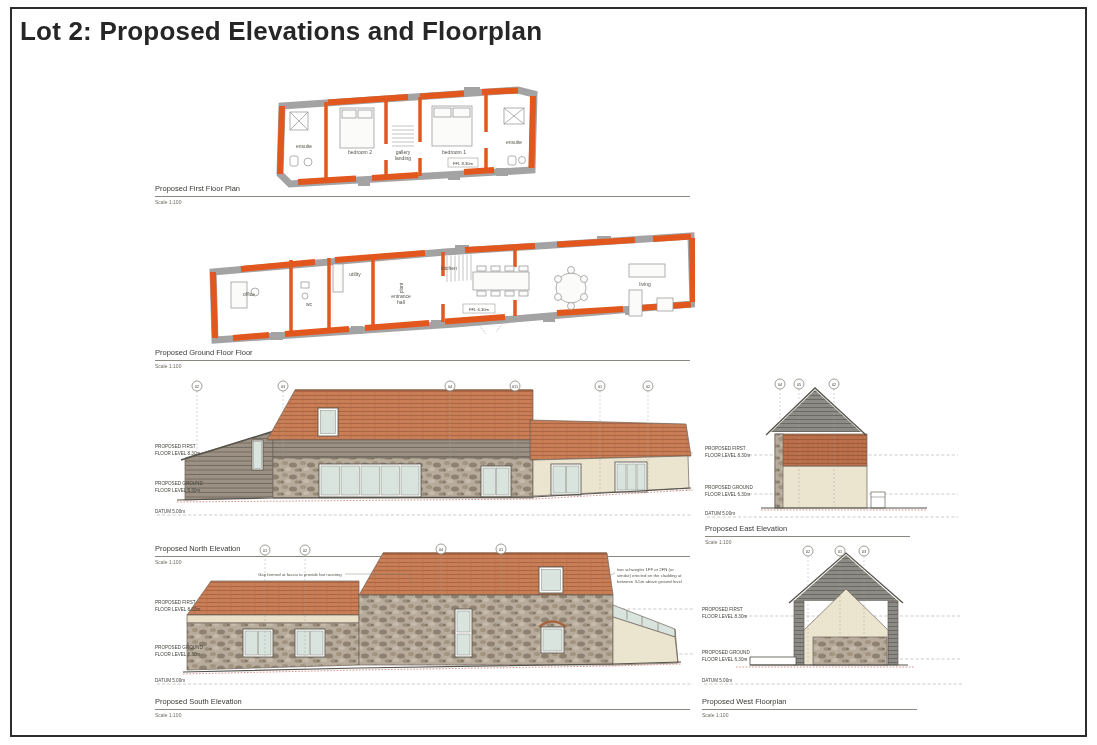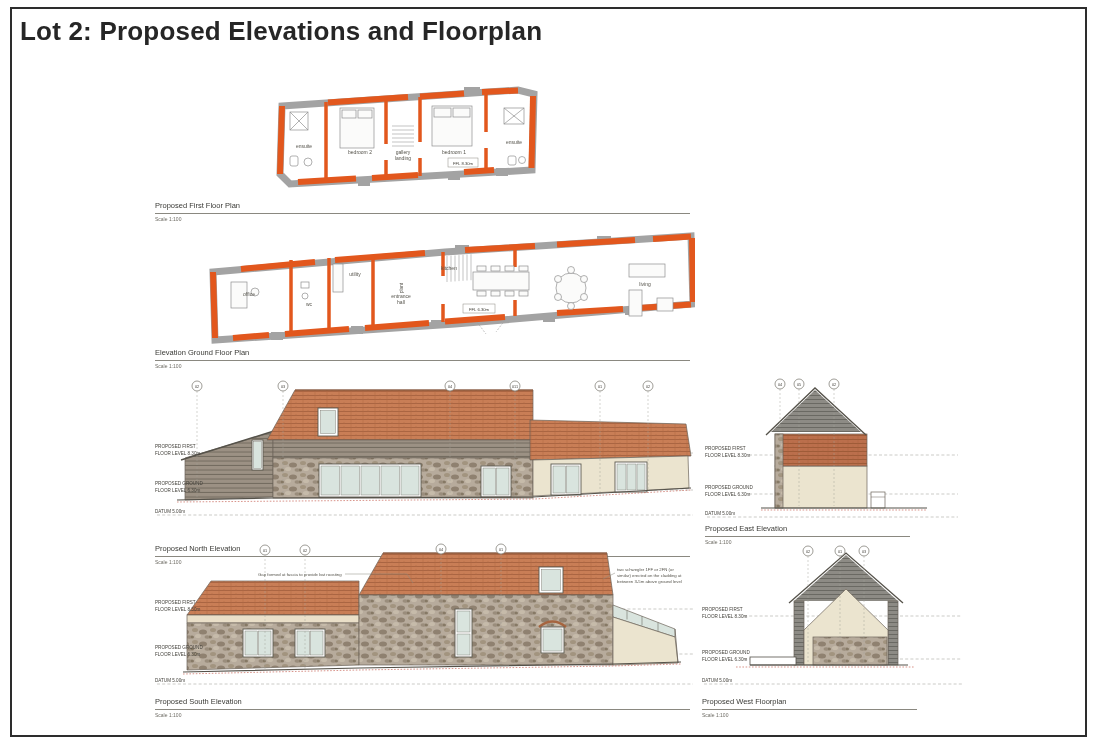--- a/index.html
+++ b/index.html
@@ -124,21 +124,21 @@
   <text class="plan-label" x="135" y="70">gallery</text>
   <text class="plan-label" x="135" y="76">landing</text>
   <text class="plan-label" x="186" y="70">bedroom 1</text>
   <text class="plan-label" x="246" y="60">ensuite</text>
   <g>
     <rect class="tag-box" x="180" y="74" width="30" height="9"></rect>
     <text class="tag" x="195" y="80.5">FFL 8.30m</text>
   </g>
 </svg>
 </div>
-<div class="cap" style="left:155px;top:201px;width:535px">
+<div class="cap" style="left:155px;top:184px;width:535px">
   <div class="cap-title">Proposed First Floor Plan</div>
   <div class="cap-rule"></div>
   <div class="cap-scale">Scale 1:100</div>
 </div>
 
 <div class="drawing" style="left:205px;top:230px;width:490px;height:116px">
 <svg viewBox="0 0 490 116">
   <g>
     <path d="M8,42 L240,22 L486,6 L488,74 L250,94 L10,110 Z" fill="#fff" stroke="#a3a3a3" stroke-width="7"></path>
     <rect x="66" y="102" width="12" height="8" fill="#a3a3a3"></rect>
@@ -219,21 +219,21 @@
   <text class="plan-label" x="196" y="74">hall</text>
   <text class="plan-label" x="244" y="40">kitchen</text>
   <text class="plan-label" x="440" y="56">living</text>
   <g>
     <rect class="tag-box" x="258" y="74" width="32" height="9"></rect>
     <text class="tag" x="274" y="80.5">FFL 6.30m</text>
   </g>
 </svg>
 </div>
 <div class="cap" style="left:155px;top:348px;width:535px">
-  <div class="cap-title">Elevation Ground Floor Plan</div>
+  <div class="cap-title">Proposed Ground Floor Floor</div>
   <div class="cap-rule"></div>
   <div class="cap-scale">Scale 1:100</div>
 </div>
 
 <div class="drawing" style="left:155px;top:376px;width:540px;height:146px">
 <svg viewBox="0 0 540 146">
   <line class="lvl-line" x1="47" y1="77" x2="538" y2="77"></line>
   <line class="lvl-line" x1="47" y1="114" x2="538" y2="114"></line>
   <line class="lvl-line" x1="2" y1="139" x2="538" y2="139"></line>
   <g>

